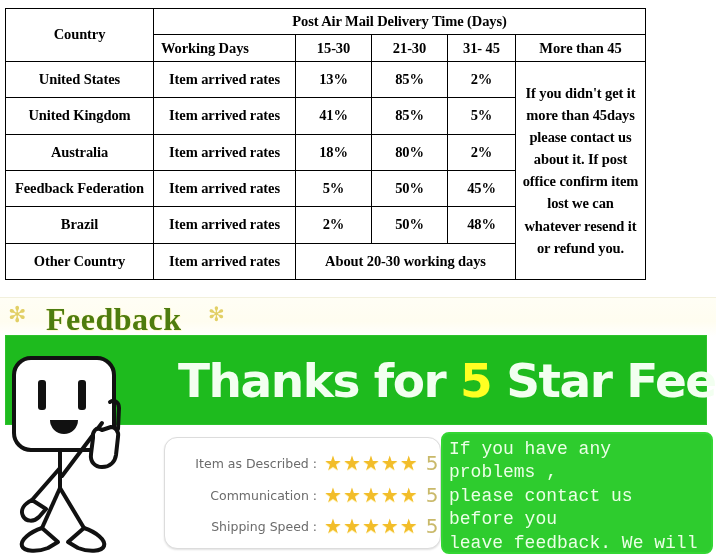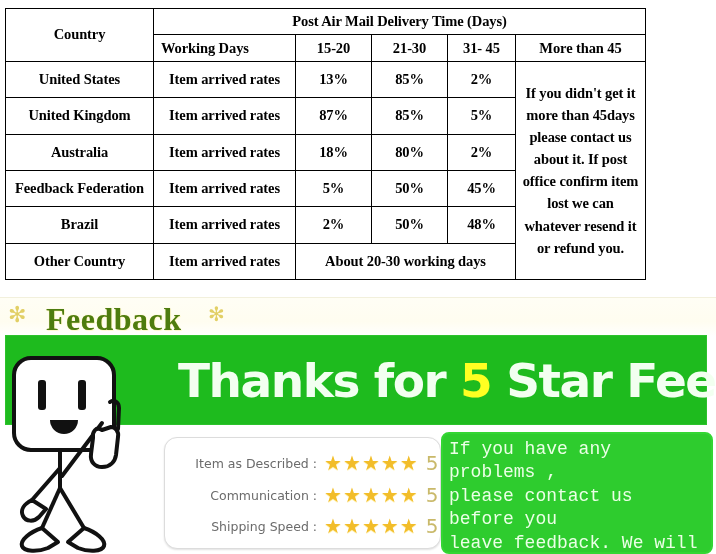--- a/index.html
+++ b/index.html
@@ -234,38 +234,38 @@
         <col class="w-c">
         <col class="w-more">
     </colgroup>
     <tbody>
       <tr>
         <th class="c-country-h" rowspan="2">Country</th>
         <th class="hdr-span" colspan="5">Post Air Mail Delivery Time (Days)</th>
       </tr>
       <tr>
         <th class="c-working" style="text-align:left;padding-left:7px;font-weight:bold;">Working Days</th>
-        <th>15-20</th>
+        <th>15-30</th>
         <th>21-30</th>
         <th>31- 45</th>
         <th class="c-more-h">More than 45</th>
       </tr>
 
       <tr>
         <td class="c-country">United States</td>
         <td class="c-working">Item arrived rates</td>
         <td class="pct">13%</td>
         <td class="pct">85%</td>
         <td class="pct">2%</td>
         <td class="note-cell" rowspan="6">If you didn't get it more than 45days please contact us about it. If post office confirm item lost we can whatever resend it or refund you.</td>
       </tr>
       <tr>
         <td class="c-country">United Kingdom</td>
         <td class="c-working">Item arrived rates</td>
-        <td class="pct">87%</td>
+        <td class="pct">41%</td>
         <td class="pct">85%</td>
         <td class="pct">5%</td>
       </tr>
       <tr>
         <td class="c-country">Australia</td>
         <td class="c-working">Item arrived rates</td>
         <td class="pct">18%</td>
         <td class="pct">80%</td>
         <td class="pct">2%</td>
       </tr>

